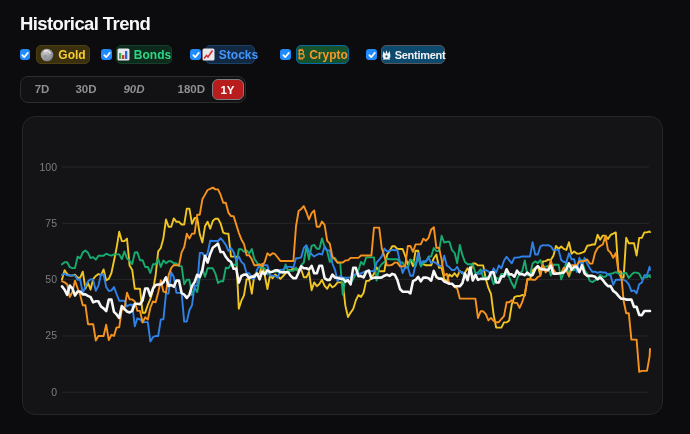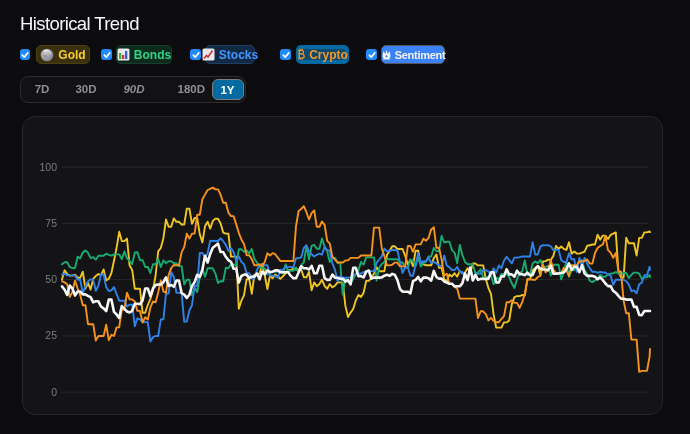--- a/index.html
+++ b/index.html
@@ -1,25 +1,25 @@
 <!DOCTYPE html>
 <html><head>
 <meta charset="utf-8">
 <style>
 * { margin:0; padding:0; box-sizing:border-box; }
 html,body { width:690px; height:434px; background:#0c0c0e; font-family:"Liberation Sans", sans-serif; overflow:hidden; }
-.title { position:absolute; left:20px; top:13px; color:#f7f7f9; font-size:18.5px; font-weight:400; letter-spacing:-0.6px; }
+.title { position:absolute; left:20px; top:13px; color:#f7f7f9; font-size:18.5px; font-weight:700; letter-spacing:-0.6px; }
 .legend { position:absolute; left:19px; top:45px; height:20px; }
 .cb { position:absolute; width:10.5px; height:10.5px; top:4px; background:#1f8bff; border-radius:3px; }
 .cb svg { position:absolute; left:0.5px; top:0.5px; }
 .pill { position:absolute; top:0; height:19px; border-radius:5px; font-size:12px; font-weight:700; display:flex; align-items:center; justify-content:center; white-space:nowrap; }
 .pill svg { flex-shrink:0; }
 .timebar { position:absolute; left:20px; top:76px; width:226px; height:27px; background:#121214; border:1px solid #2c2c2e; border-radius:8px; }
 .tb { position:absolute; top:0; height:25px; line-height:25px; text-align:center; color:#8e8e93; font-size:11.5px; font-weight:700; }
-.tb.sel { top:2px; height:21px; line-height:20px; background:#0369a1; border:1px solid #7d7d82; border-radius:6px; color:#ffffff; }
+.tb.sel { top:2px; height:21px; line-height:20px; background:#b91c1c; border:1px solid #7d7d82; border-radius:6px; color:#ffffff; }
 .card { position:absolute; left:22px; top:116px; width:641px; height:299px; background:#141416; border:1px solid #262629; border-radius:13px; }
 </style>
 </head>
 <body>
 <div class="title">Historical Trend</div>
 
 <div class="legend">
   <div class="cb" style="left:0.5px">
       <svg width="10" height="10" viewBox="0 0 10 10">
         <path d="M2.3 5.2 L4.2 7.2 L7.8 2.9" stroke="#fff" stroke-width="1.7" fill="none" stroke-linecap="round" stroke-linejoin="round"></path>
@@ -65,31 +65,31 @@
         <rect x="0.5" y="0.5" width="12" height="12" rx="1.5" fill="#e8e8ec"></rect>
         <path d="M2 10.5 L4.5 7.5 L6 9 L10.5 2.5" stroke="#c33" stroke-width="1.6" fill="none"></path>
       </svg>
     Stocks</div>
 
   <div class="cb" style="left:261px">
       <svg width="10" height="10" viewBox="0 0 10 10">
         <path d="M2.3 5.2 L4.2 7.2 L7.8 2.9" stroke="#fff" stroke-width="1.7" fill="none" stroke-linecap="round" stroke-linejoin="round"></path>
       </svg>
     </div>
-  <div class="pill" style="left:277px; width:53px; background:#0c4a6e; border:4px solid #0369a1; color:#f8982a;">
+  <div class="pill" style="left:277px; width:53px; background:#14532d; border:1px solid #0369a1; color:#f8982a;">
     <svg width="9" height="13" viewBox="0 0 9 13" style="margin-right:3px">
         <path d="M1.2 2.4 H4.8 Q6.5 2.4 6.5 4.1 Q6.5 5.5 5.3 5.9 Q7.2 6.3 7.2 8.2 Q7.2 10.1 5.0 10.1 H1.2 M2.3 2.4 V10.1 M1.2 5.9 H5.2 M3.1 0.8 V2.4 M5.2 0.8 V2.4 M3.1 10.1 V11.7 M5.2 10.1 V11.7" stroke="#f8982a" stroke-width="1.2" fill="none"></path>
       </svg>Crypto</div>
 
   <div class="cb" style="left:347px">
       <svg width="10" height="10" viewBox="0 0 10 10">
         <path d="M2.3 5.2 L4.2 7.2 L7.8 2.9" stroke="#fff" stroke-width="1.7" fill="none" stroke-linecap="round" stroke-linejoin="round"></path>
       </svg>
     </div>
-  <div class="pill" style="left:362px; width:64px; background:#3b82f6; border:1px solid #55555a; color:#f2f2f5; font-size:11px; letter-spacing:-0.3px;">
+  <div class="pill" style="left:362px; width:64px; background:#0c4a6e; border:1px solid #55555a; color:#f2f2f5; font-size:11px; letter-spacing:-0.3px;">
     <svg width="11" height="12" viewBox="0 0 11 12" style="margin-right:3px">
         <path fill-rule="evenodd" d="M1.6 6.6 L2.4 1.9 L4.3 4.9 L5.5 1.1 L6.7 4.9 L8.6 1.9 L9.4 6.6 Q9.6 8.6 8.4 9.2 L8.8 11 L6.9 10.2 Q5.5 11 4.1 10.2 L2.2 11 L2.6 9.2 Q1.4 8.6 1.6 6.6 Z M5.5 6.3 A1.1 1.1 0 1 0 5.5 8.5 A1.1 1.1 0 1 0 5.5 6.3 Z" fill="#f5f5f7"></path>
       </svg>
     Sentiment</div>
 </div>
 
 <div class="timebar">
   <div class="tb" style="left:6px; width:30px;text-align:center;">7D</div>
   <div class="tb" style="left:48px; width:34px;">30D</div>
   <div class="tb" style="left:96px; width:34px;font-style:italic;">90D</div>

